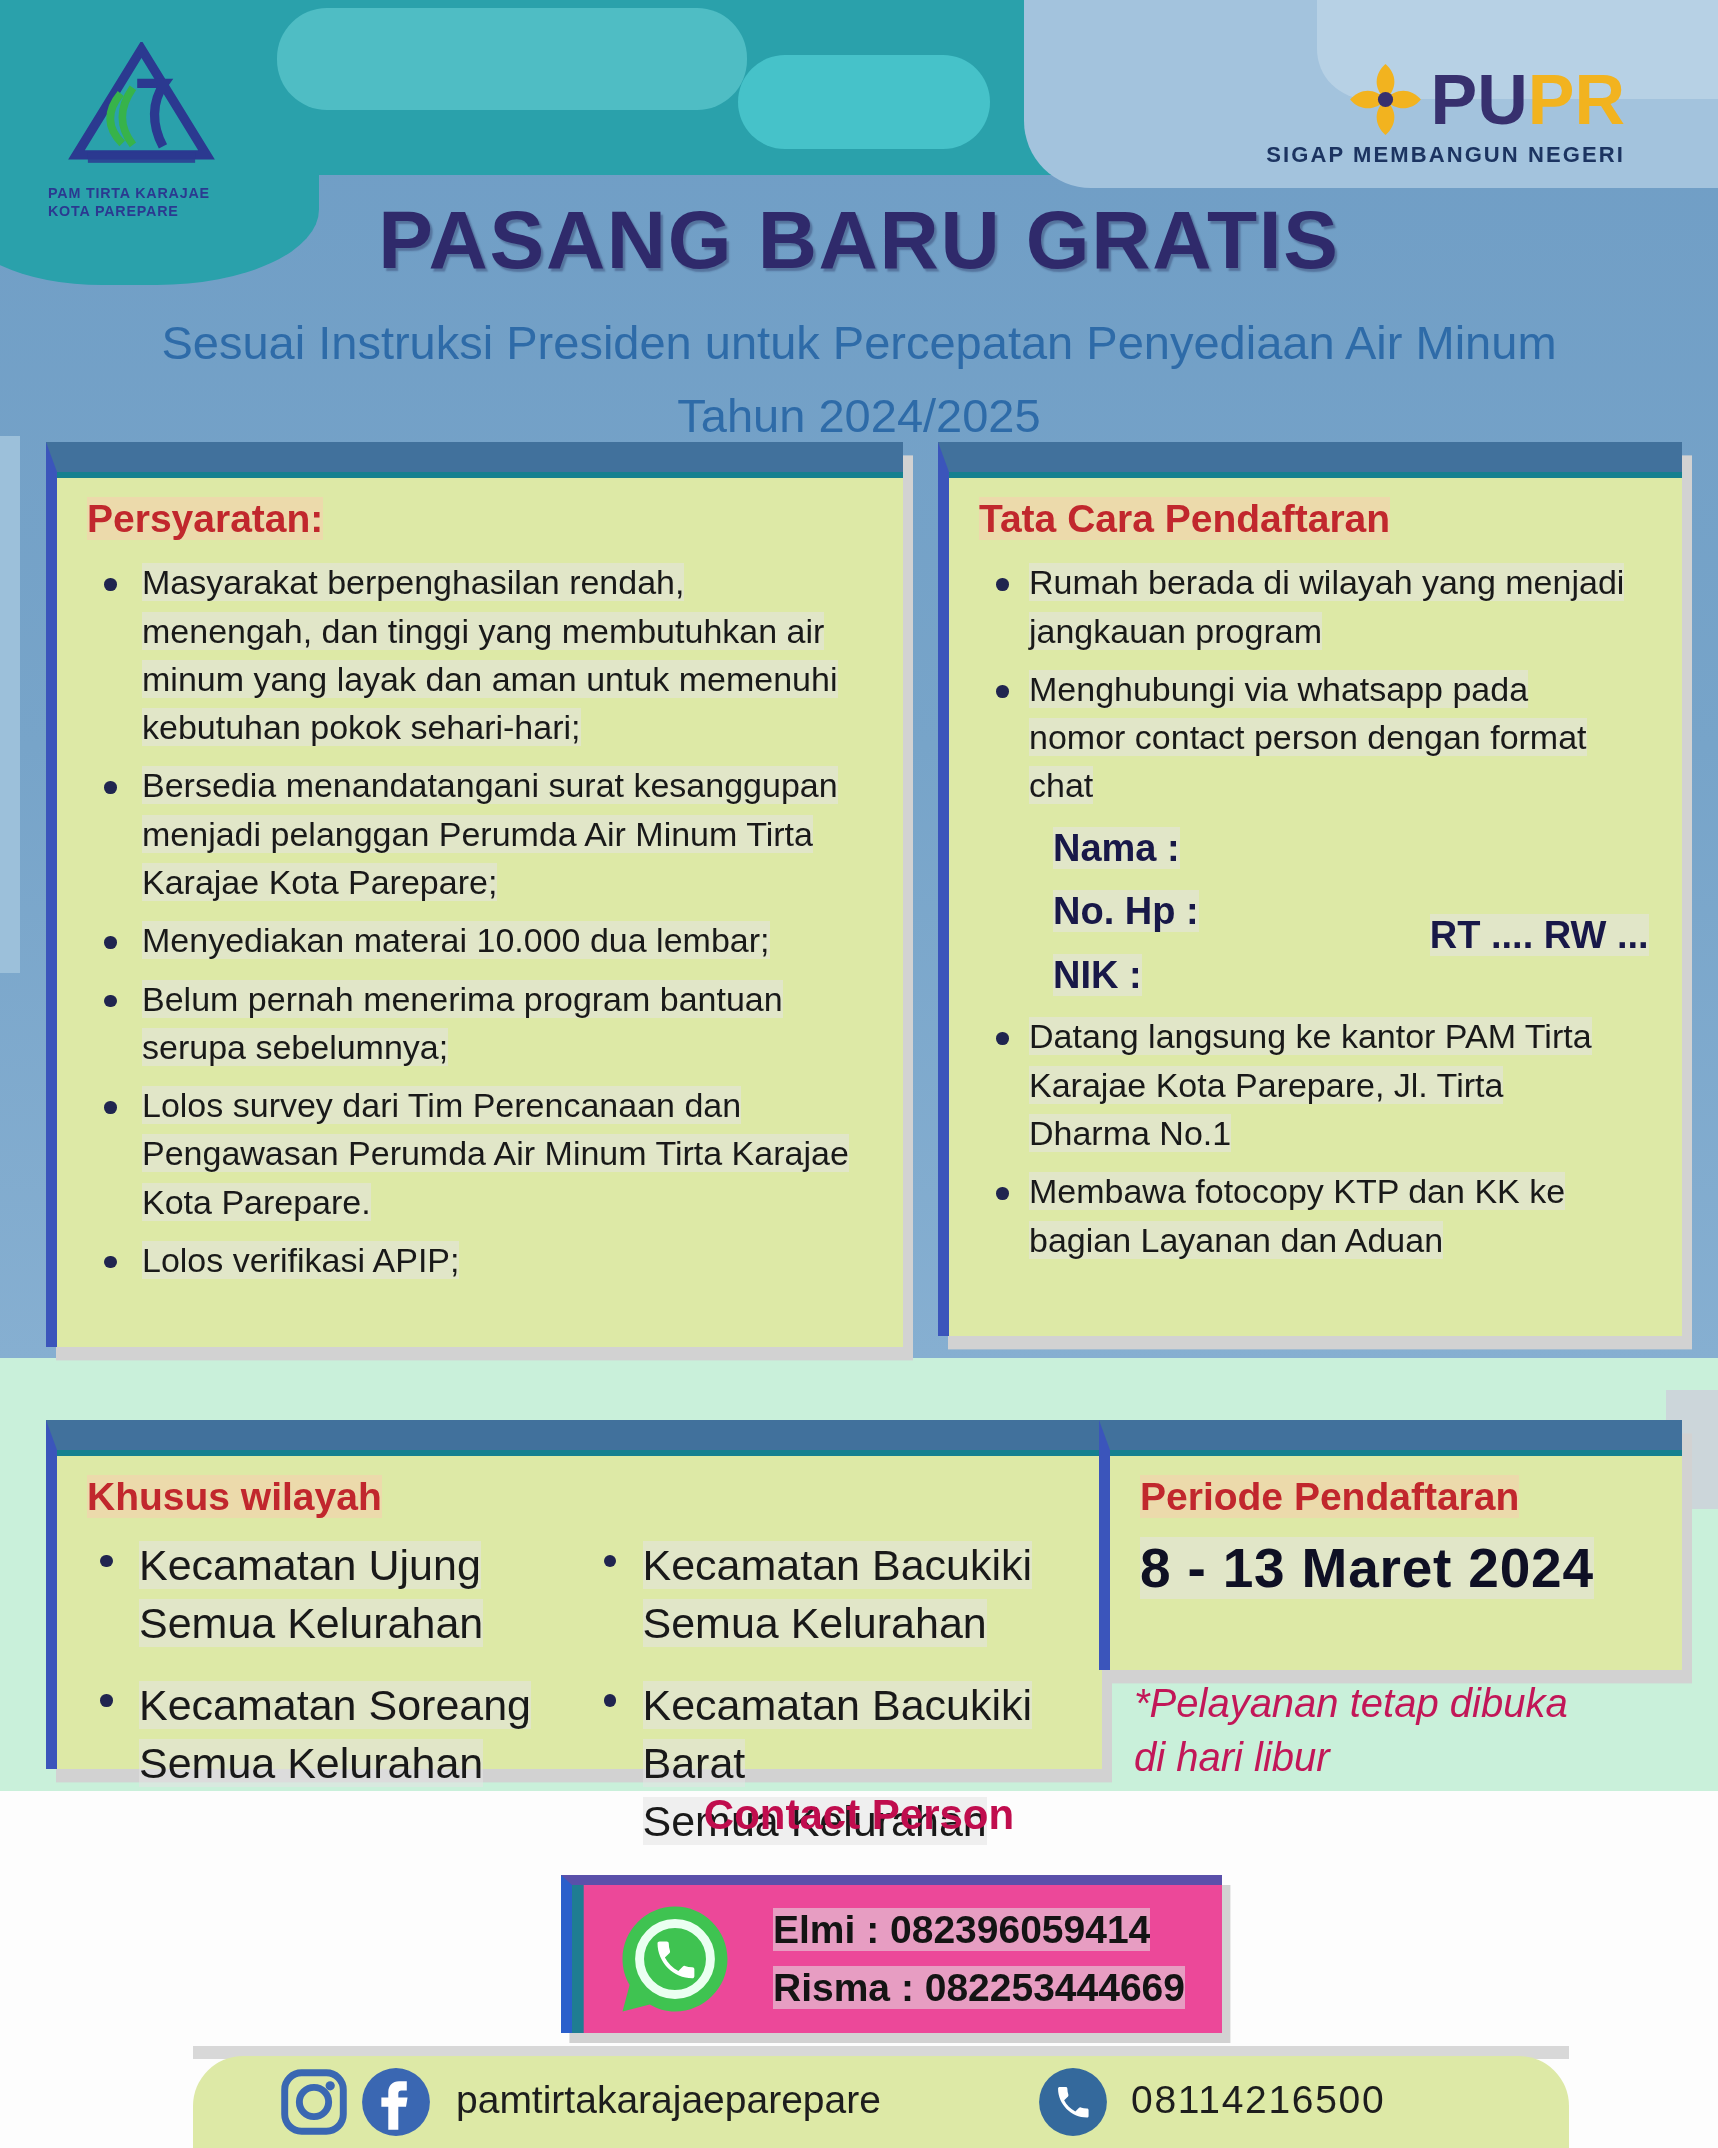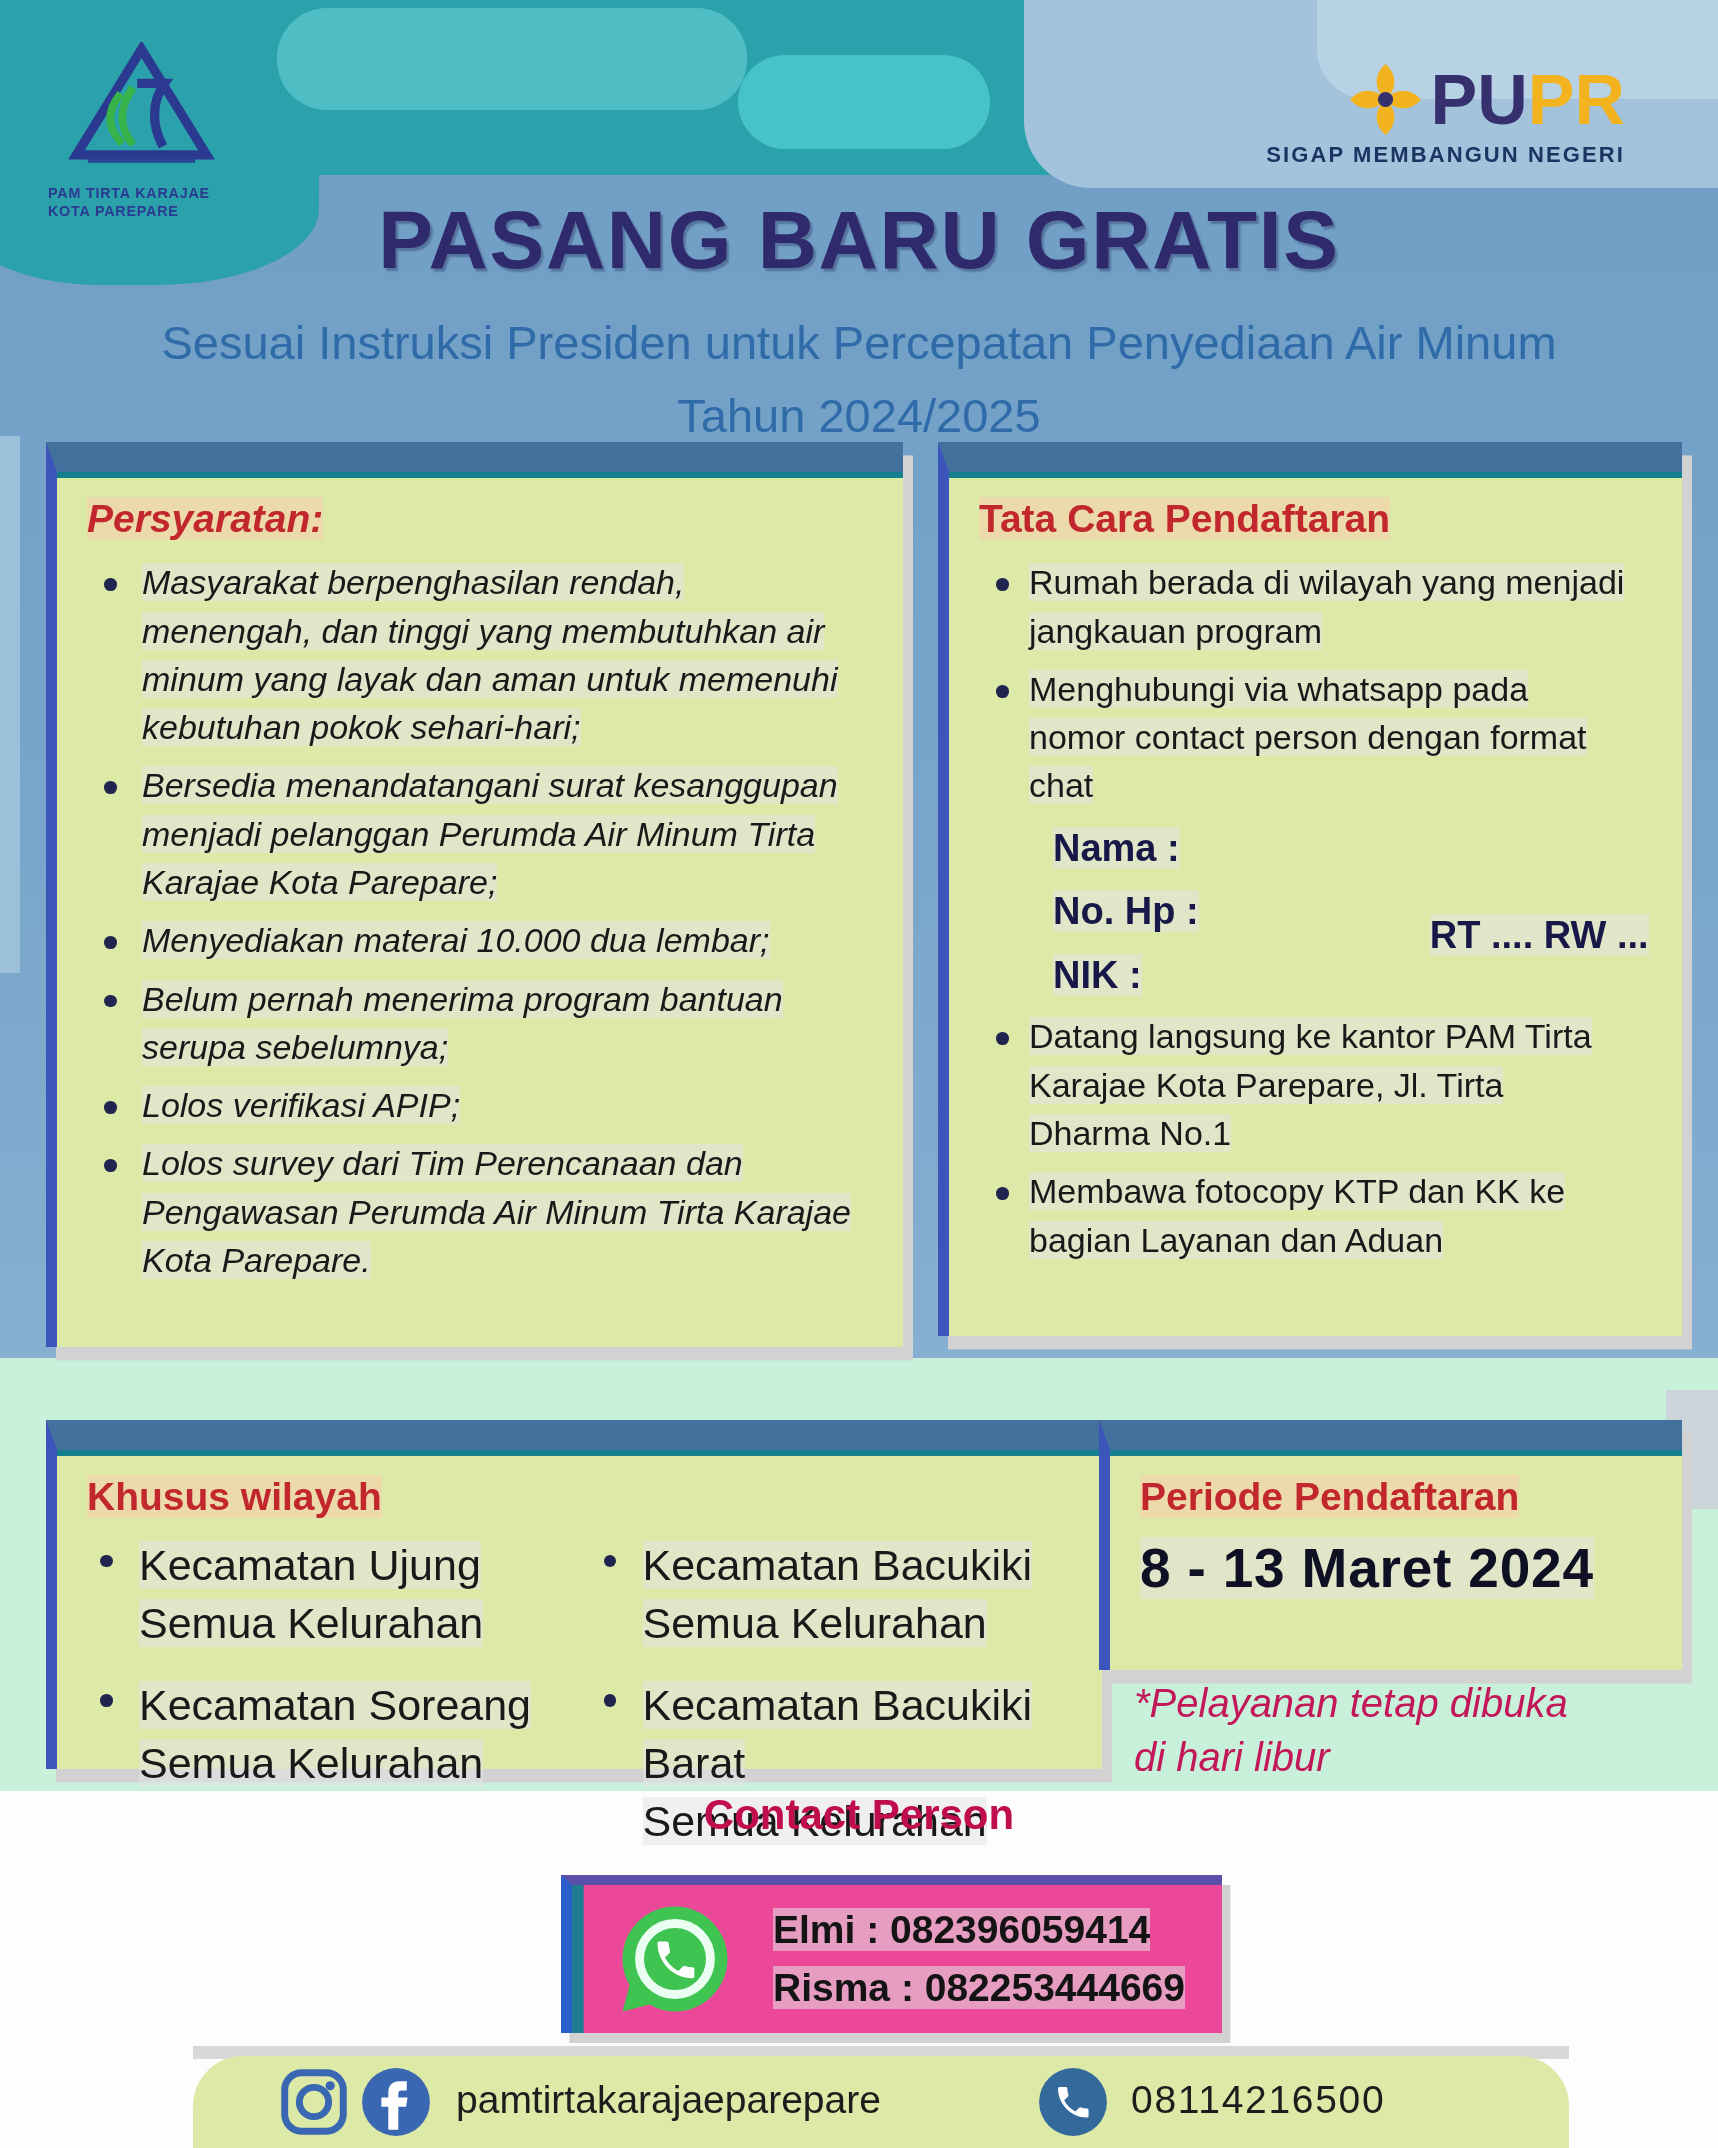--- a/index.html
+++ b/index.html
@@ -38,21 +38,21 @@
     font-size:82px;font-weight:bold;letter-spacing:1.7px;color:#2f2a6b;
     text-shadow:2.5px 3.4px 1.7px rgba(25,25,70,.32);}
   .subtitle{position:absolute;left:6%;top:307px;width:88%;text-align:center;
     font-size:47px;color:#2e6ba8;line-height:1.55;}
 
   
   .panel{position:absolute;background:#dde9a6;
     border-left:11.7px solid #3b55bb;border-top:30px solid #41719c;
     box-shadow:10px 13.4px 0 #d2d2d2, inset 0 5.9px 0 #16808f;}
   .panel-inner{padding:22px 30px;}
-  .panel-persyaratan{left:46px;top:442px;width:846px;height:875px;font-style:italic;}
+  .panel-persyaratan{left:46px;top:442px;width:846px;height:875px;}
   .panel-tata{left:938px;top:442px;width:733px;height:864px;}
   .panel-khusus{left:46px;top:1420px;width:1045px;height:319px;}
   .panel-periode{left:1099px;top:1420px;width:572px;height:220px;}
 
   .panel-heading{font-size:39px;font-weight:bold;color:#c1272d;margin:3.4px 0 17px 0;}
   .hl-warm{background:rgba(247,205,175,.55);box-decoration-break:clone;-webkit-box-decoration-break:clone;}
   .hl{background:rgba(228,228,228,.55);box-decoration-break:clone;-webkit-box-decoration-break:clone;}
 
   ul.blist{list-style:none;margin:0;padding:0;}
   ul.blist li{position:relative;padding-left:55px;padding-right:20px;font-size:34px;line-height:1.42;
@@ -149,22 +149,22 @@
   <div class="subtitle">Sesuai Instruksi Presiden untuk Percepatan Penyediaan Air Minum Tahun 2024/2025</div>
 
   <div class="panel panel-persyaratan">
     <div class="panel-inner">
       <div class="panel-heading"><span class="hl-warm">Persyaratan:</span></div>
       <ul class="blist">
         <li><span class="hl">Masyarakat berpenghasilan rendah, menengah, dan tinggi yang membutuhkan air minum yang layak dan aman untuk memenuhi kebutuhan pokok sehari-hari;</span></li>
         <li><span class="hl">Bersedia menandatangani surat kesanggupan menjadi pelanggan Perumda Air Minum Tirta Karajae Kota Parepare;</span></li>
         <li><span class="hl">Menyediakan materai 10.000 dua lembar;</span></li>
         <li><span class="hl">Belum pernah menerima program bantuan serupa sebelumnya;</span></li>
+        <li><span class="hl">Lolos survey dari Tim Perencanaan dan Pengawasan Perumda Air Minum Tirta Karajae Kota Parepare.</span></li>
         <li><span class="hl">Lolos verifikasi APIP;</span></li>
-        <li><span class="hl">Lolos survey dari Tim Perencanaan dan Pengawasan Perumda Air Minum Tirta Karajae Kota Parepare.</span></li>
       </ul>
     </div>
   </div>
 
   <div class="panel panel-tata">
     <div class="panel-inner">
       <div class="panel-heading"><span class="hl-warm">Tata Cara Pendaftaran</span></div>
       <ul class="blist">
         <li><span class="hl">Rumah berada di wilayah yang menjadi jangkauan program</span></li>
         <li><span class="hl">Menghubungi via whatsapp pada nomor contact person dengan format chat</span></li>

